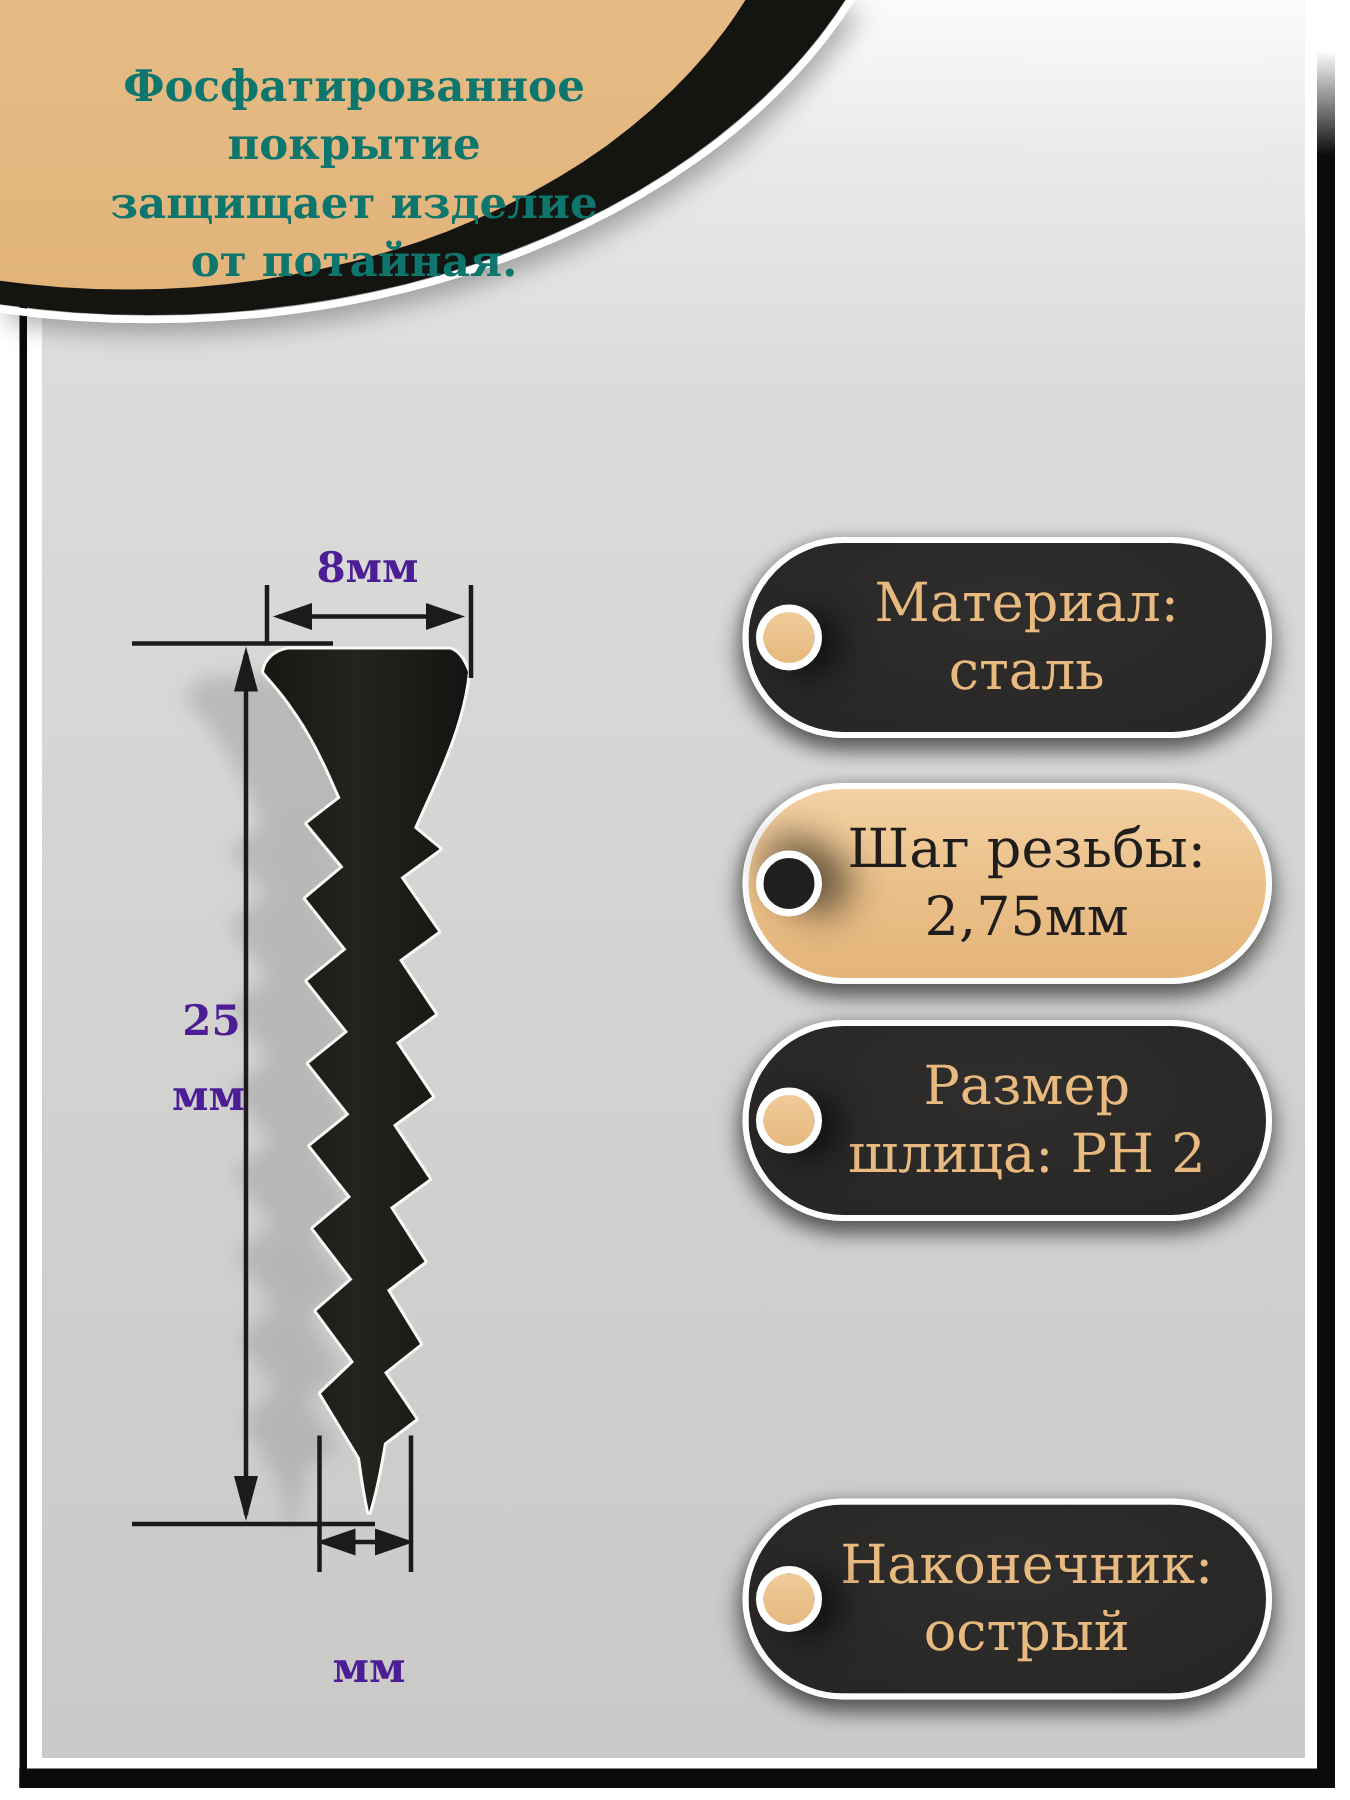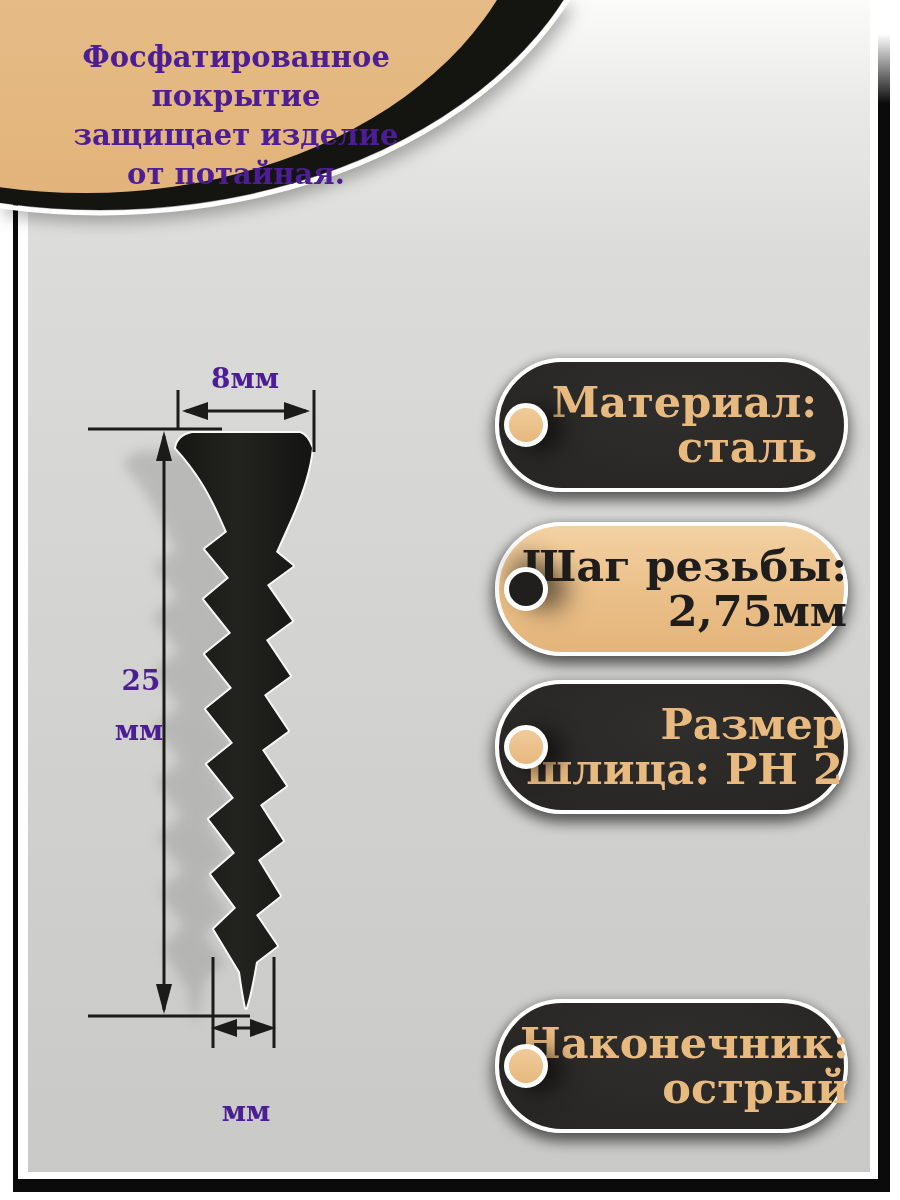--- a/index.html
+++ b/index.html
@@ -16,21 +16,21 @@
   
   .frame-left{position:absolute;left:13px;top:150px;width:5px;height:1042px;background:#0b0b0b;}
   .frame-right{position:absolute;left:878px;top:34px;width:12px;height:1158px;
     background:linear-gradient(180deg,rgba(11,11,11,0) 0%,#0b0b0b 6%,#0b0b0b 100%);}
   .frame-bottom{position:absolute;left:13px;top:1179px;width:877px;height:13px;background:#0b0b0b;}
   
   .corner-svg{position:absolute;left:0;top:0;filter:drop-shadow(5px 7px 8px rgba(0,0,0,0.30));}
   .corner-note{
     position:absolute;left:2px;top:38px;width:468px;
     text-align:center;font-size:29px;font-weight:bold;line-height:39px;
-    color:#4c1d95;letter-spacing:0px;
+    color:#0f766e;letter-spacing:0px;
   }
   
   .screw-svg{position:absolute;left:0;top:0;}
   
   .dim-label{
     position:absolute;text-align:center;font-weight:bold;color:#4c1d95;
     font-size:28px;line-height:40px;
   }
   .lbl-head-width{left:165px;top:359px;width:160px;}
   .lbl-len-val{left:81px;top:661px;width:120px;}
@@ -40,21 +40,21 @@
   
   .pill{
     position:absolute;left:495px;width:353px;height:134px;
     border:4px solid #ffffff;border-radius:72px;box-sizing:border-box;
     box-shadow:-5px 8px 13px rgba(0,0,0,0.38),5px 8px 13px rgba(0,0,0,0.30),0 -2px 8px rgba(0,0,0,0.15);
     display:flex;align-items:center;justify-content:center;
   }
   .pill--dark{background:radial-gradient(ellipse at 50% 35%,#2f2e2c 0%,#262523 100%);}
   .pill--beige{background:linear-gradient(180deg,#f3d1a3 0%,#eabf88 55%,#e4b57b 100%);}
   .pill-text{
-    text-align:right;font-weight:bold;font-size:43px;line-height:45px;
+    text-align:center;font-weight:normal;font-size:36px;line-height:45px;
     padding-left:26px;white-space:nowrap;
   }
   .pill--dark .pill-text{color:#e9ba80;}
   .pill--beige .pill-text{color:#1f1e1c;}
   .pill-dot{
     position:absolute;left:5px;top:50%;margin-top:-22px;
     width:44px;height:44px;border-radius:50%;box-sizing:border-box;
     border:5px solid #ffffff;
   }
   .pill--dark .pill-dot{

